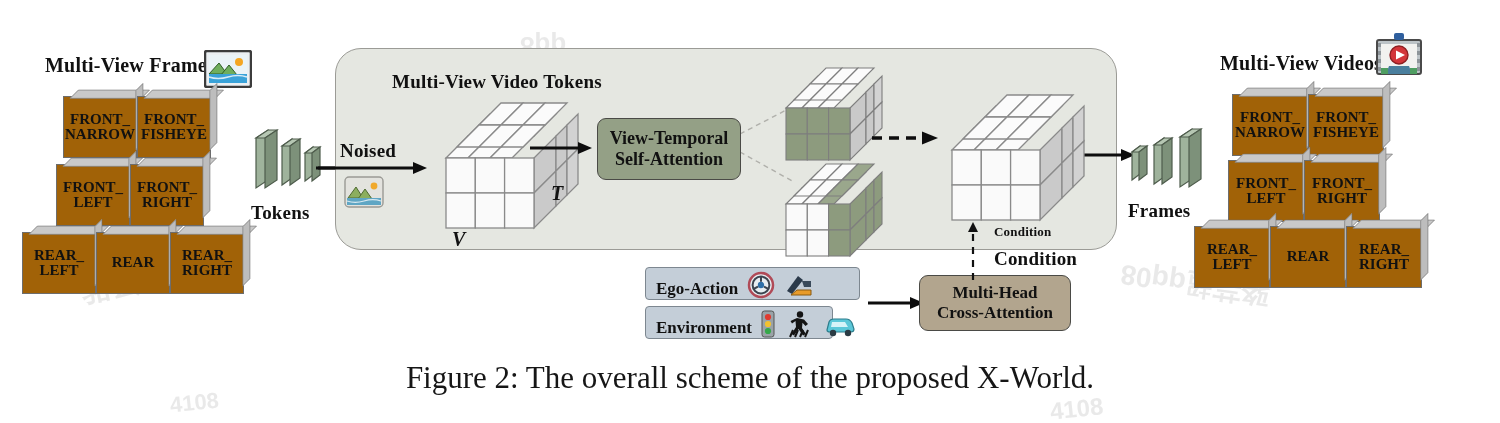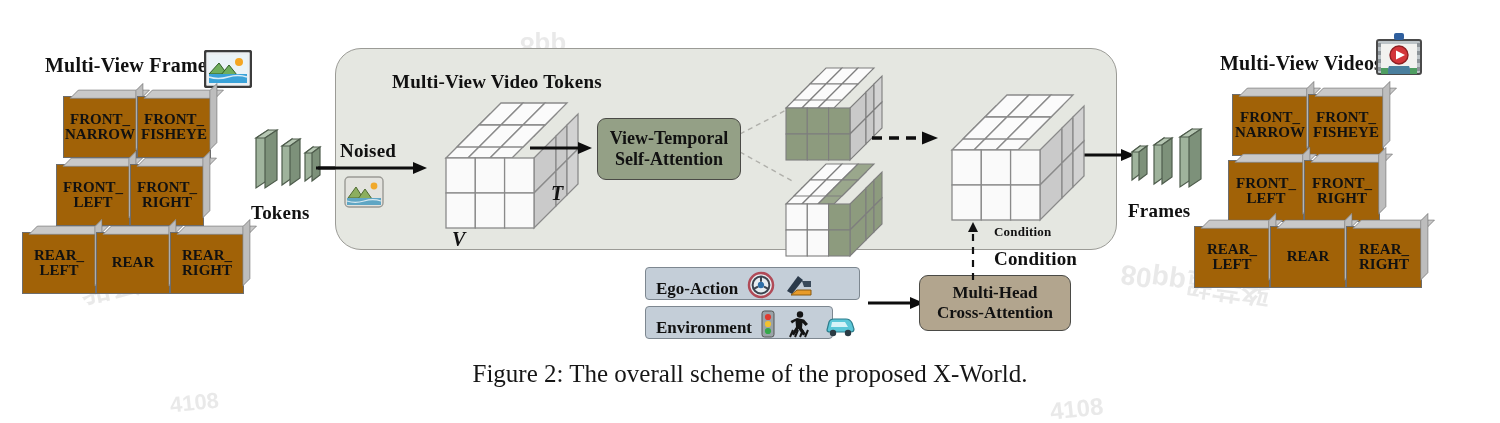--- a/index.html
+++ b/index.html
@@ -53,21 +53,21 @@
         border:1.5px solid #7d8790;border-radius:4px;display:flex;
         align-items:flex-end;padding:0 10px;gap:9px;font-weight:bold;}
 
   
   .arrowsvg{position:absolute;overflow:visible;}
 
   
   .ico{display:inline-block;vertical-align:middle;line-height:0;}
 
   #caption{position:absolute;left:0;top:360px;width:1500px;text-align:center;
-           font-size:25px;font-family:"Liberation Serif",serif;color:#161616;}
+           font-size:31px;font-family:"Liberation Serif",serif;color:#161616;}
 </style>
 </head>
 <body>
 
 <div class="wm" style="left:80px;top:255px;font-size:30px;transform:rotate(-12deg);">骆芸超 4108</div>
 <div class="wm" style="left:520px;top:30px;font-size:26px;transform:rotate(180deg);">qq8</div>
 <div class="wm" style="left:1120px;top:265px;font-size:28px;transform:rotate(188deg);">骆芸超qq08</div>
 <div class="wm" style="left:1050px;top:395px;font-size:24px;transform:rotate(-6deg);">4108</div>
 <div class="wm" style="left:170px;top:390px;font-size:22px;transform:rotate(-6deg);">4108</div>
 

